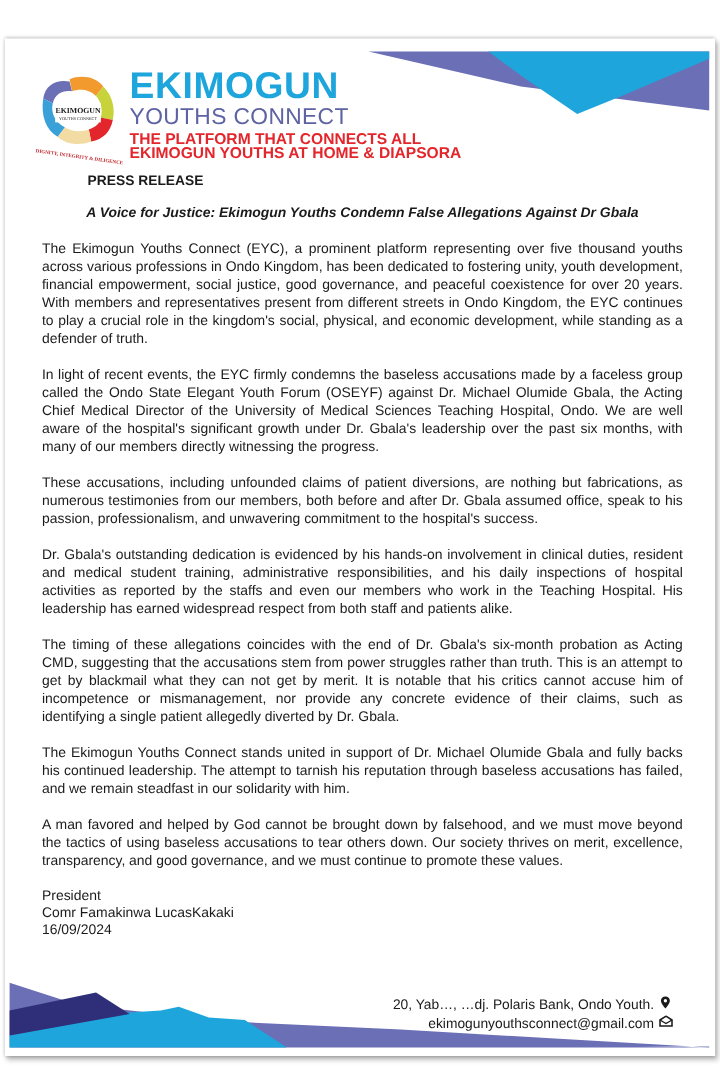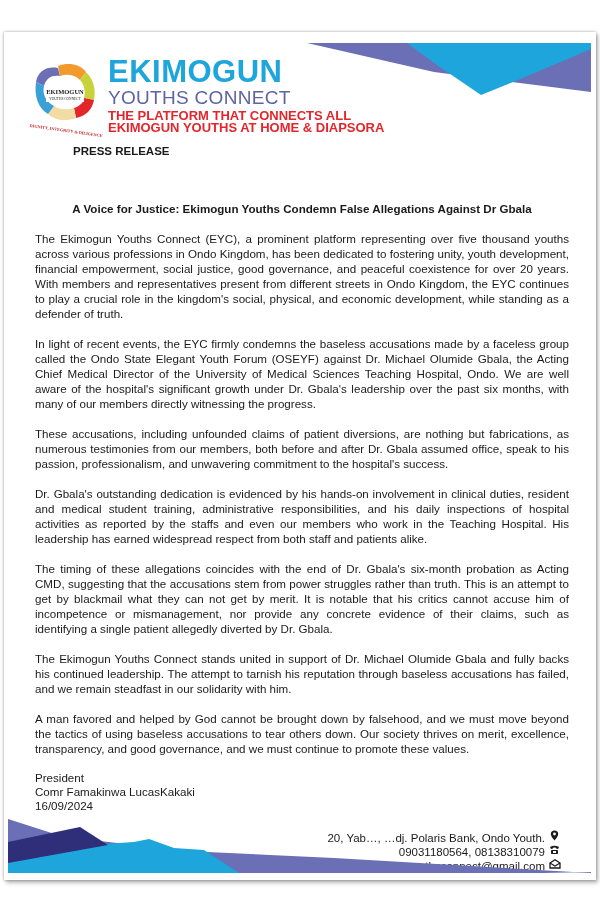--- a/index.html
+++ b/index.html
@@ -11,22 +11,22 @@
     overflow: hidden;
   }
   .top-shape { position: absolute; left: 0; top: 0; width: 592px; height: 70px; }
   .bottom-shape { position: absolute; left: 0; top: 780px; width: 592px; height: 70px; }
   .logo { position: absolute; left: 20px; top: 20px; width: 80px; height: 85px; }
   .brand { position: absolute; left: 104px; top: 24px; }
   .brand-name { font-family: "Liberation Sans", sans-serif; font-weight: bold; font-size: 31px; color: #1ea6dc; letter-spacing: 0.5px; line-height: 32px; }
   .brand-sub { font-family: "Liberation Sans", sans-serif; font-size: 19px; color: #5e63a3; line-height: 20px; letter-spacing: 0.3px; margin-top: 0px; }
   .tagline { font-family: "Liberation Sans", sans-serif; font-size: 13px; color: #e3262c; line-height: 12px; margin-top: 2px; font-weight: bold; }
   .content { position: absolute; left: 31px; top: 112px; width: 534px; font-family: "Liberation Sans", sans-serif; font-size: 11.6px; color: #1a1a1a; line-height: 15px; }
-  .press-release { font-weight: bold; font-size: 11.5px; margin-bottom: 42px; padding-left: 38px; }
-  .headline { font-weight: bold; text-align: center; font-size: 11.6px; margin-bottom: 0px; }
+  .press-release { font-weight: bold; font-size: 11.5px; margin-bottom: 11px; padding-left: 38px; }
+  .headline { font-weight: bold; text-align: center; font-size: 11.6px; margin-bottom: 0px; font-style: italic; }
   .para { text-align: justify; margin: 15px 0 15px 0; }
   .signature { margin-top: 14px; }
   .sig-line { display: block; line-height: 14px; }
   .contact { position: absolute; right: 36px; top: 798px; text-align: right; font-family: "Liberation Sans", sans-serif; font-size: 11.5px; color: #1a1a1a; line-height: 14px; }
   .contact-row { display: flex; justify-content: flex-end; align-items: center; gap: 4px; }
   .cicon { display: inline-block; width: 11px; text-align: center; font-size: 10px; }
 </style>
 </head>
 <body>
 
@@ -80,30 +80,20 @@
     <div class="contact-row">
       <span>20, Yab…, …dj. Polaris Bank, Ondo Youth.</span>
       <span class="cicon">
         <svg width="9" height="11" viewBox="0 0 9 11">
             <path d="M4.5,0.5 C2.3,0.5 0.8,2 0.8,4 C0.8,6.5 4.5,10.5 4.5,10.5 C4.5,10.5 8.2,6.5 8.2,4 C8.2,2 6.7,0.5 4.5,0.5 Z" fill="#1a1a1a"></path>
             <circle cx="4.5" cy="4" r="1.4" fill="#fff"></circle>
           </svg>
       </span>
     </div>
     <div class="contact-row">
-      <span>09031180564, 08138310079</span>
-      <span class="cicon">
-        <svg width="11" height="10" viewBox="0 0 11 10">
-            <path d="M1,2 Q5.5,-0.5 10,2 L9,4 L7,3.5 L7,2.8 Q5.5,2.2 4,2.8 L4,3.5 L2,4 Z" fill="#1a1a1a"></path>
-            <rect x="2" y="5" width="7" height="4" rx="0.8" fill="#1a1a1a"></rect>
-            <rect x="4" y="6" width="3" height="2" fill="#fff"></rect>
-          </svg>
-      </span>
-    </div>
-    <div class="contact-row">
       <span>ekimogunyouthsconnect@gmail.com</span>
       <span class="cicon">
         <svg width="12" height="10" viewBox="0 0 12 10">
             <path d="M1,4 L6,0.8 L11,4 L11,9 L1,9 Z" fill="none" stroke="#1a1a1a" stroke-width="1.3"></path>
             <path d="M1,4 L6,7 L11,4" fill="none" stroke="#1a1a1a" stroke-width="1.1"></path>
           </svg>
       </span>
     </div>
   </div>
 

